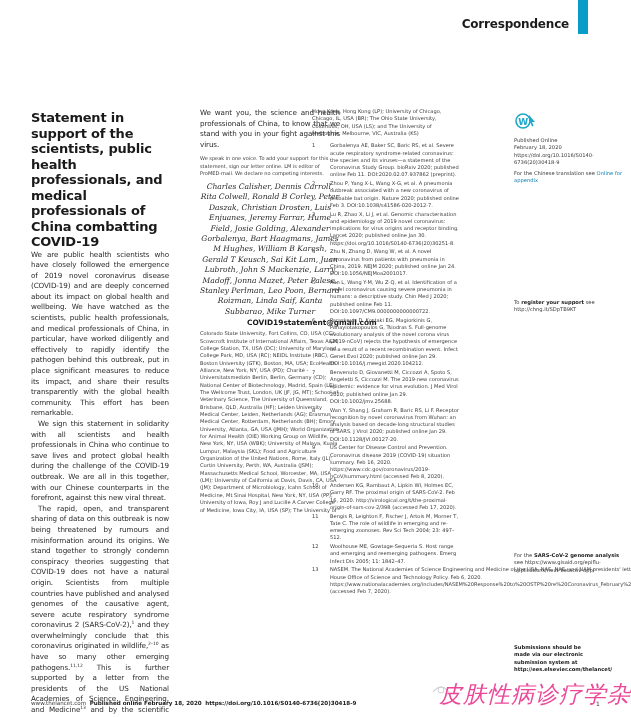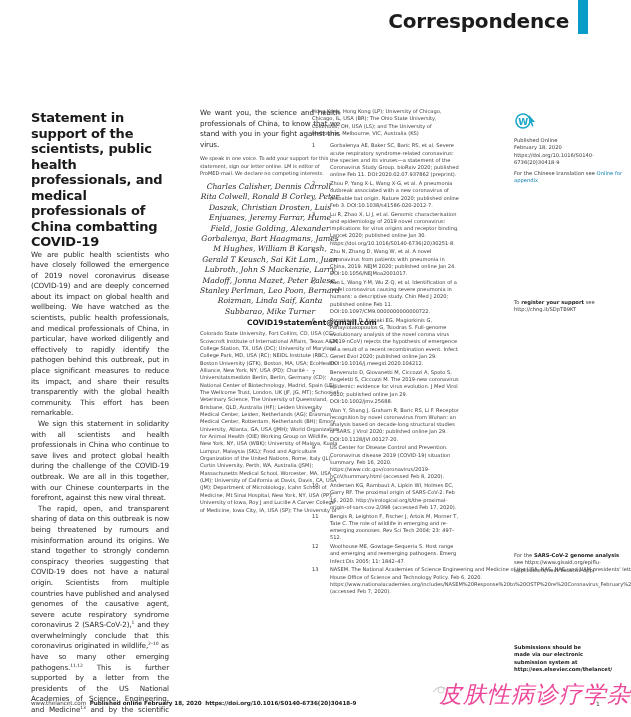--- a/index.html
+++ b/index.html
@@ -1,21 +1,21 @@
 <!DOCTYPE html>
 <html><head>
 <meta charset="utf-8">
 <style>
   * { box-sizing: border-box; margin: 0; padding: 0; }
   html, body { width: 631px; height: 717px; background: #ffffff; overflow: hidden; }
   body { position: relative; font-family: "Liberation Sans", sans-serif; color: #1a1a1a; }
 
   .header-title {
-    position: absolute; top: 9px; right: 62px;
-    font-family: "DejaVu Sans", sans-serif; font-size: 20px; font-weight: bold;
+    position: absolute; top: 17px; right: 62px;
+    font-family: "DejaVu Sans", sans-serif; font-size: 12px; font-weight: bold;
     color: #1c1c1c; letter-spacing: -0.2px;
   }
   .header-bar {
     position: absolute; top: 0; right: 43px; width: 10px; height: 34px;
     background: #0a9cc9;
   }
 
   .col {
     position: absolute; top: 110px;
     text-align: justify;

